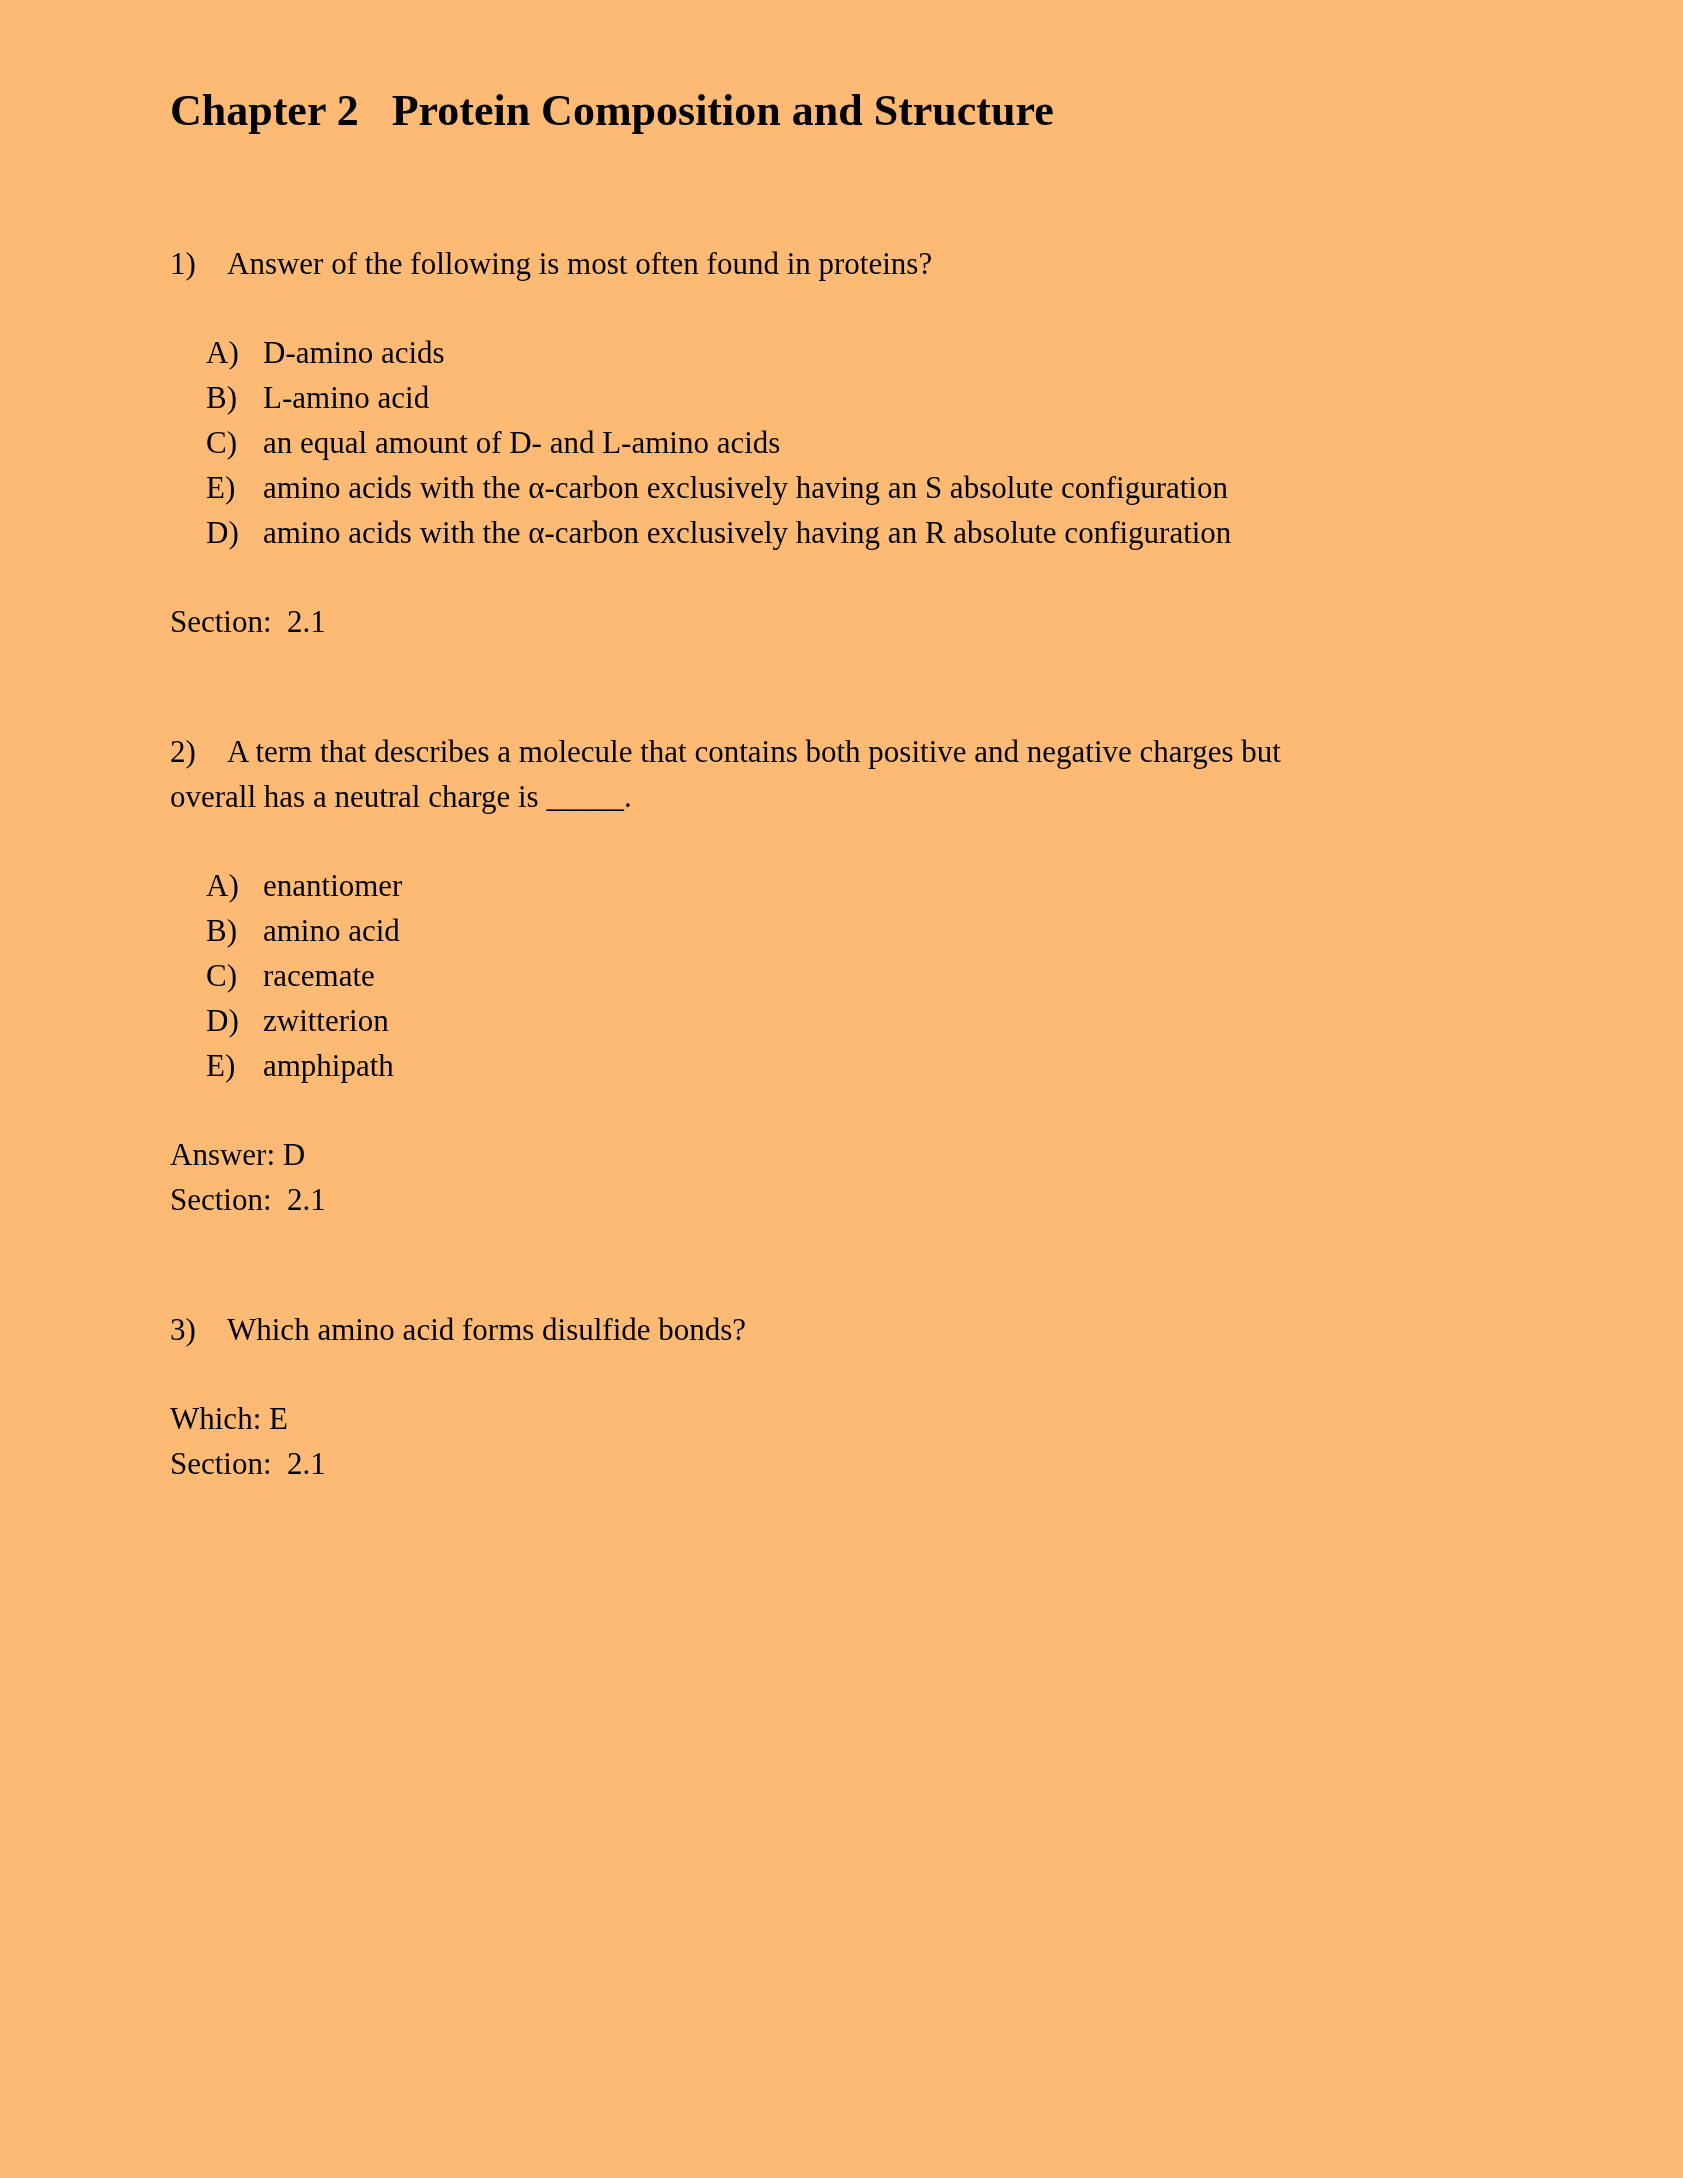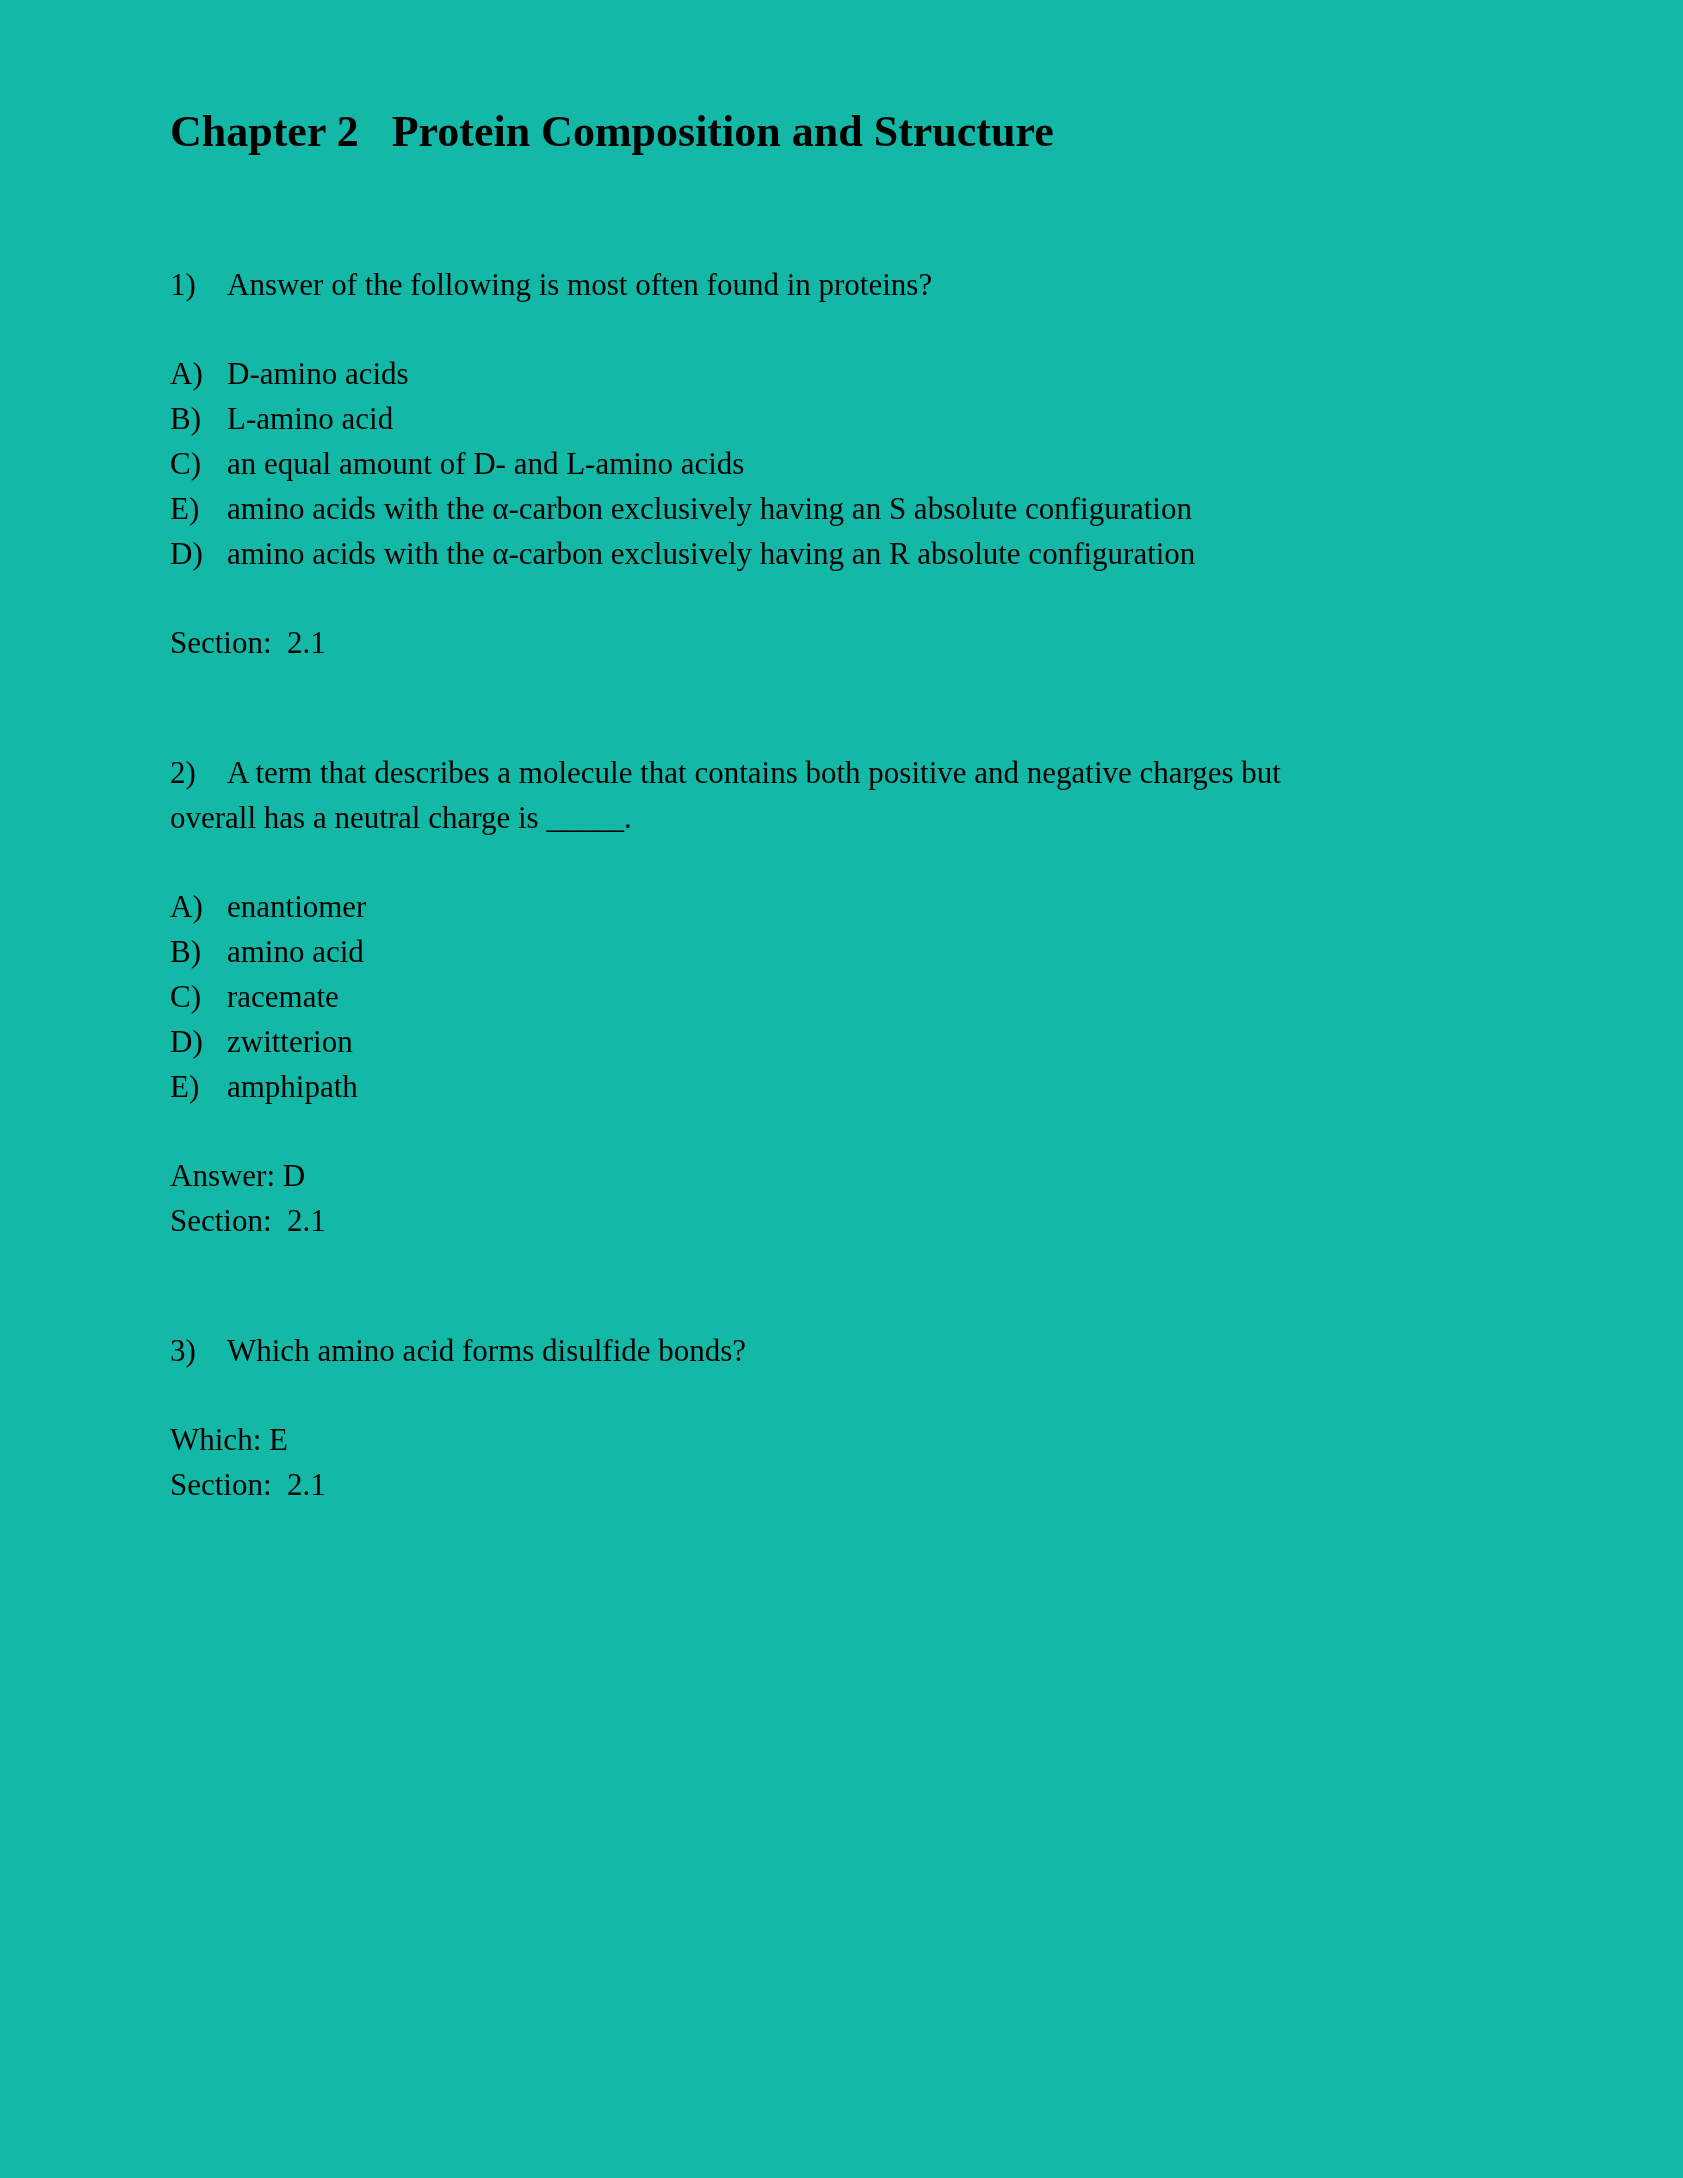--- a/index.html
+++ b/index.html
@@ -5,22 +5,22 @@
   html, body {
     margin: 0;
     padding: 0;
     background: #ffffff;
   }
   .page {
     position: relative;
     box-sizing: border-box;
     width: 1683px;
     height: 2178px;
-    background: #14b8a6;
-    padding: 104px 59px 0 170px;
+    background: #fdba74;
+    padding: 83px 59px 0 170px;
     font-family: "Liberation Serif", "DejaVu Serif", serif;
     font-size: 31px;
     line-height: 45px;
     color: #000000;
   }
   .doc-title {
     margin: 0;
     font-size: 44px;
     line-height: 55px;
     font-weight: bold;
@@ -29,21 +29,21 @@
   .question { margin-top: 85px; }
   .question.first { margin-top: 103px; }
   .label {
     display: inline-block;
     width: 57px;
     vertical-align: top;
   }
   .stem-text {
     white-space: pre-line;
   }
-  .row { white-space: nowrap; }
+  .row { white-space: nowrap; margin-left: 36px; }
   .row .choice-text { white-space: normal; }
   .choices { margin-top: 44px; }
   .answer-block { margin-top: 44px; }
   .answer-line, .section-line { white-space: pre; }
 </style>
 </head>
 <body>
 
 <div class="page">
 

